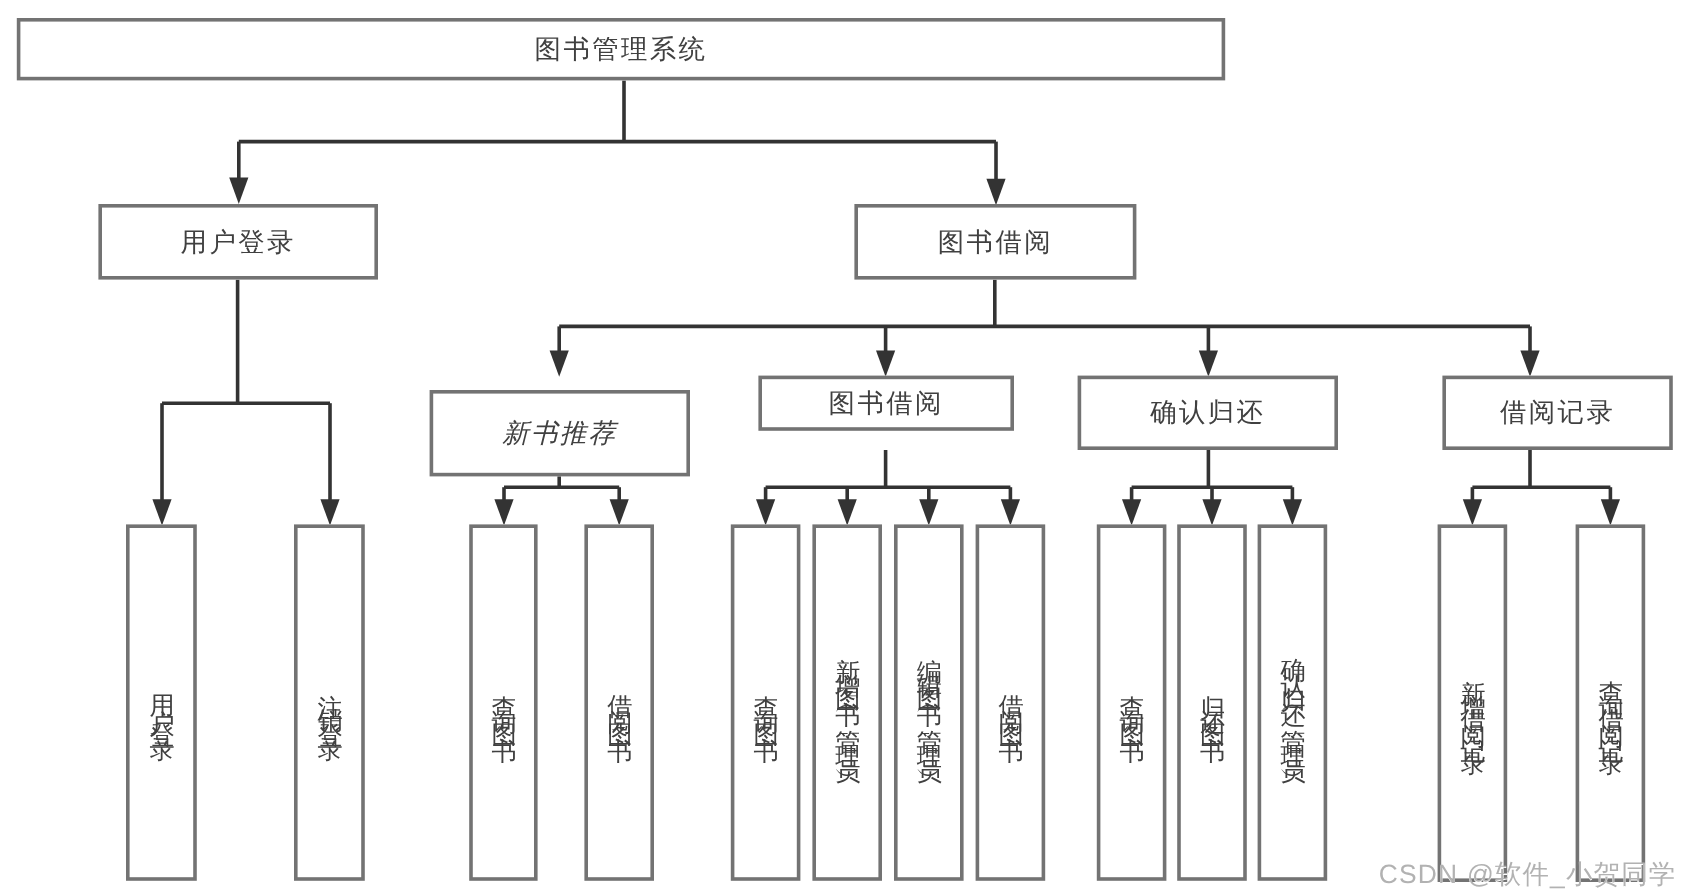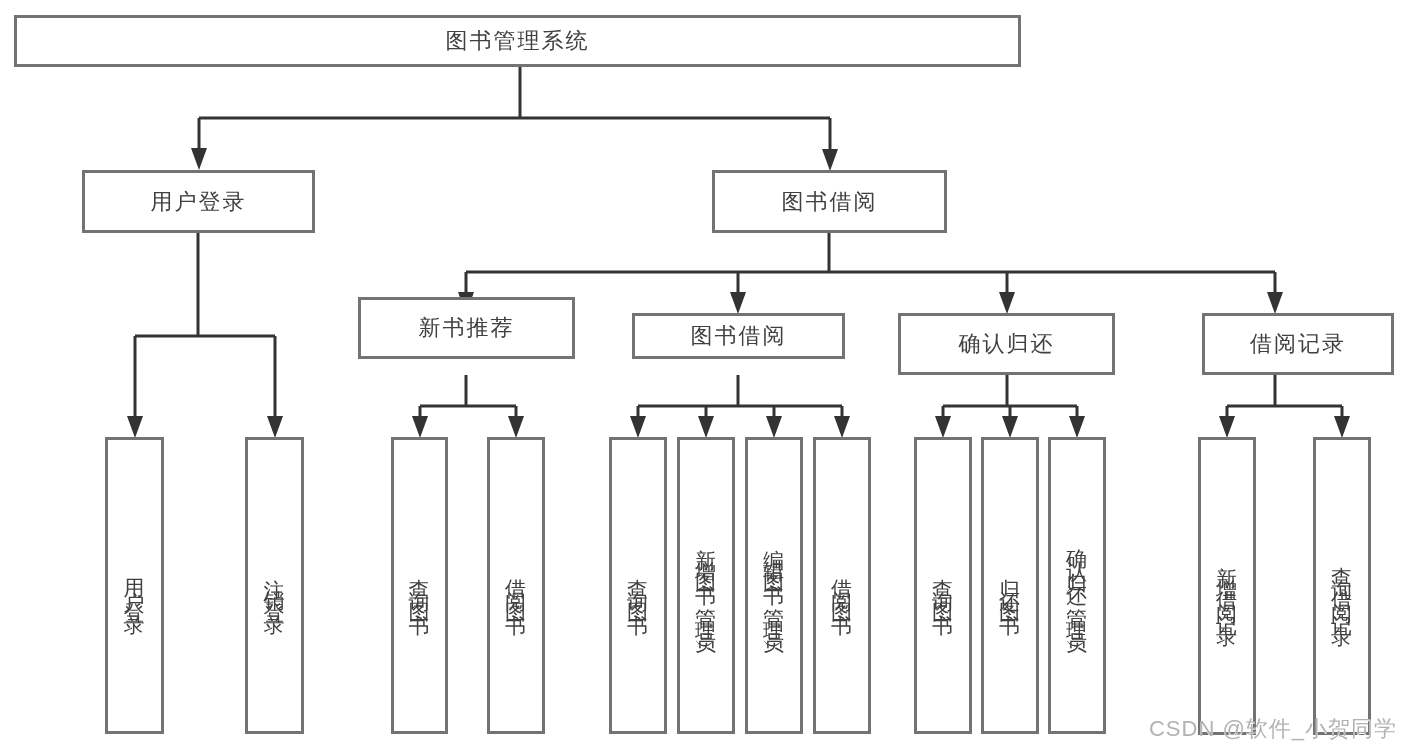--- a/index.html
+++ b/index.html
@@ -127,21 +127,21 @@
       <polygon points="1219,416 1235,416 1227,438"></polygon>
       <polygon points="1334,416 1350,416 1342,438"></polygon>
     </g>
   </svg>
 
   <div class="box" style="left:14px; top:15px; width:1007px; height:52px;">图书管理系统</div>
 
   <div class="box" style="left:82px; top:170px; width:233px; height:63px;">用户登录</div>
   <div class="box" style="left:712px; top:170px; width:235px; height:63px;">图书借阅</div>
 
-  <div class="box" style="left:358px; top:297px; width:217px; height:62px;">新书推荐</div>
+  <div class="box" style="left:358px; top:325px; width:217px; height:72px;font-style:italic;">新书推荐</div>
   <div class="box" style="left:632px; top:313px; width:213px; height:46px;">图书借阅</div>
   <div class="box" style="left:898px; top:313px; width:217px; height:62px;">确认归还</div>
   <div class="box" style="left:1168px; top:313px; width:192px; height:62px;margin-left:34px;">借阅记录</div>
 
   <div class="box leaf" style="left:105px; top:437px; width:59px; height:297px;">用户登录</div>
   <div class="box leaf" style="left:245px; top:437px; width:59px; height:297px;">注销登录</div>
 
   <div class="box leaf" style="left:391px; top:437px; width:57px; height:297px;">查询图书</div>
   <div class="box leaf" style="left:487px; top:437px; width:58px; height:297px;">借阅图书</div>
 

